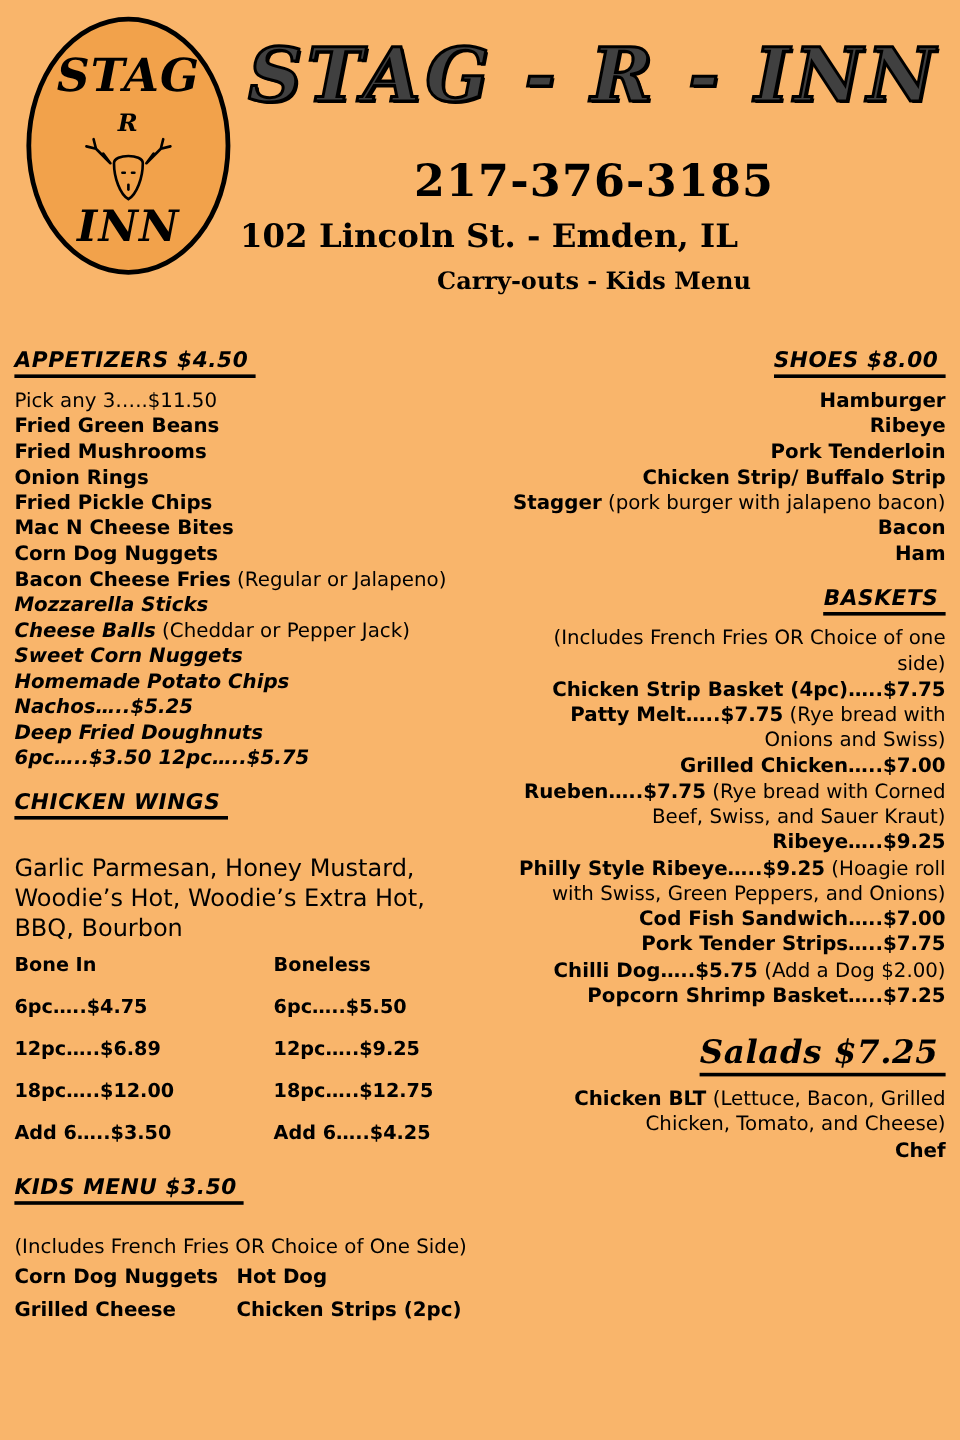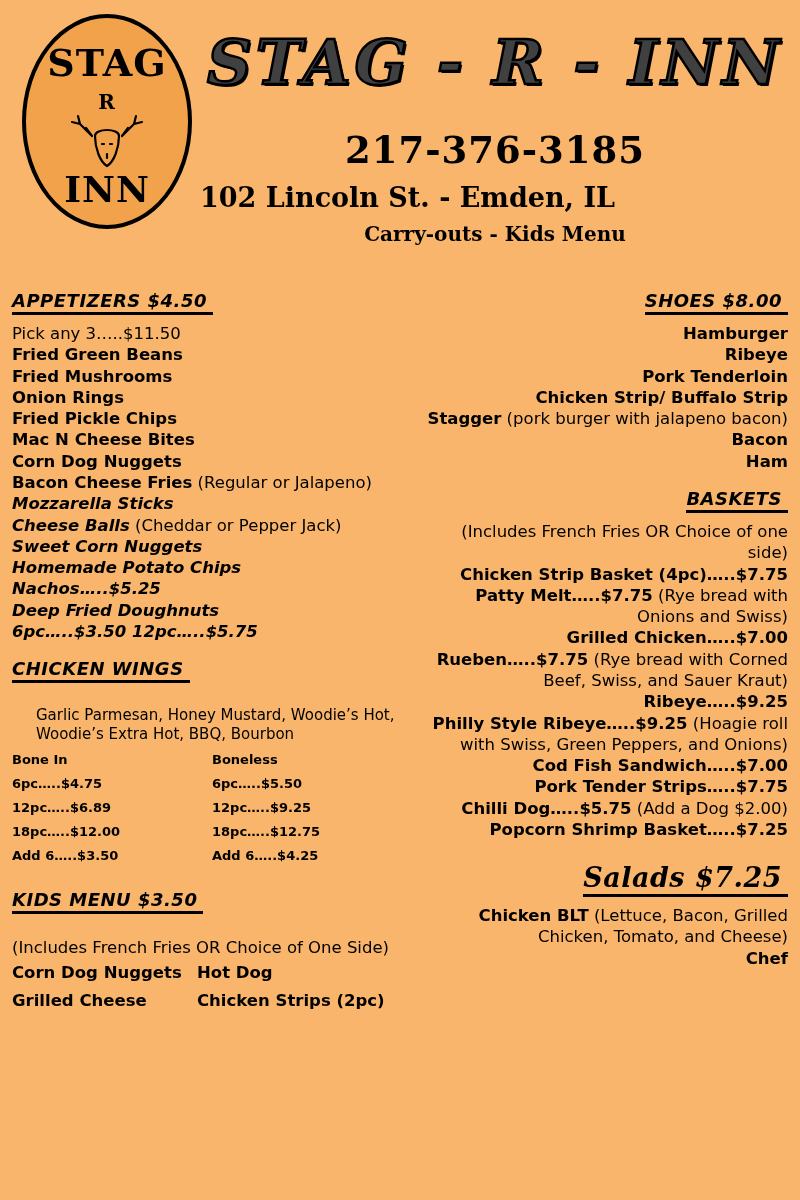--- a/index.html
+++ b/index.html
@@ -27,20 +27,21 @@
     border: 4px solid #000;
     border-radius: 50% / 50%;
     overflow: hidden;
   }
   .logo-text {
     position: absolute;
     width: 100%;
     text-align: center;
     font-family: "DejaVu Serif", serif;
     font-weight: bold;
+    font-style: italic;
     color: #000;
     letter-spacing: 1px;
   }
   .logo-stag { top: 22px; font-size: 38px; }
   .logo-r { top: 72px; font-size: 20px; }
   .logo-inn { top: 150px; font-size: 36px; }
   .logo-deer {
     position: absolute;
     left: 50%; top: 96px;
     transform: translateX(-50%);
@@ -120,27 +121,28 @@
   .line {
     font-size: 16.5px;
     line-height: 1.29;
     margin: 0;
   }
   .b { font-weight: bold; }
   .i { font-style: italic; font-weight: bold; margin-top: 24px; }
   .n { font-weight: normal; }
 
   
-  .wings-note { font-size: 15px; line-height: 1.25; margin-bottom: 8px; margin-left: 24px; }
+  .wings-note { font-size: 20px; line-height: 1.25; margin-bottom: 8px; }
   .wings-grid {
     display: grid;
     grid-template-columns: 200px 1fr;
     row-gap: 9px;
-    font-size: 13px;
-    font-weight: bold;
+    font-size: 16px;
+    font-weight: bold;
+    gap: 16px;
   }
 
   
   .kids-note { font-size: 16.5px; margin-bottom: 6px; }
   .kids-grid {
     display: grid;
     grid-template-columns: 185px 1fr;
     row-gap: 9px;
     font-size: 16.5px;
     font-weight: bold;

